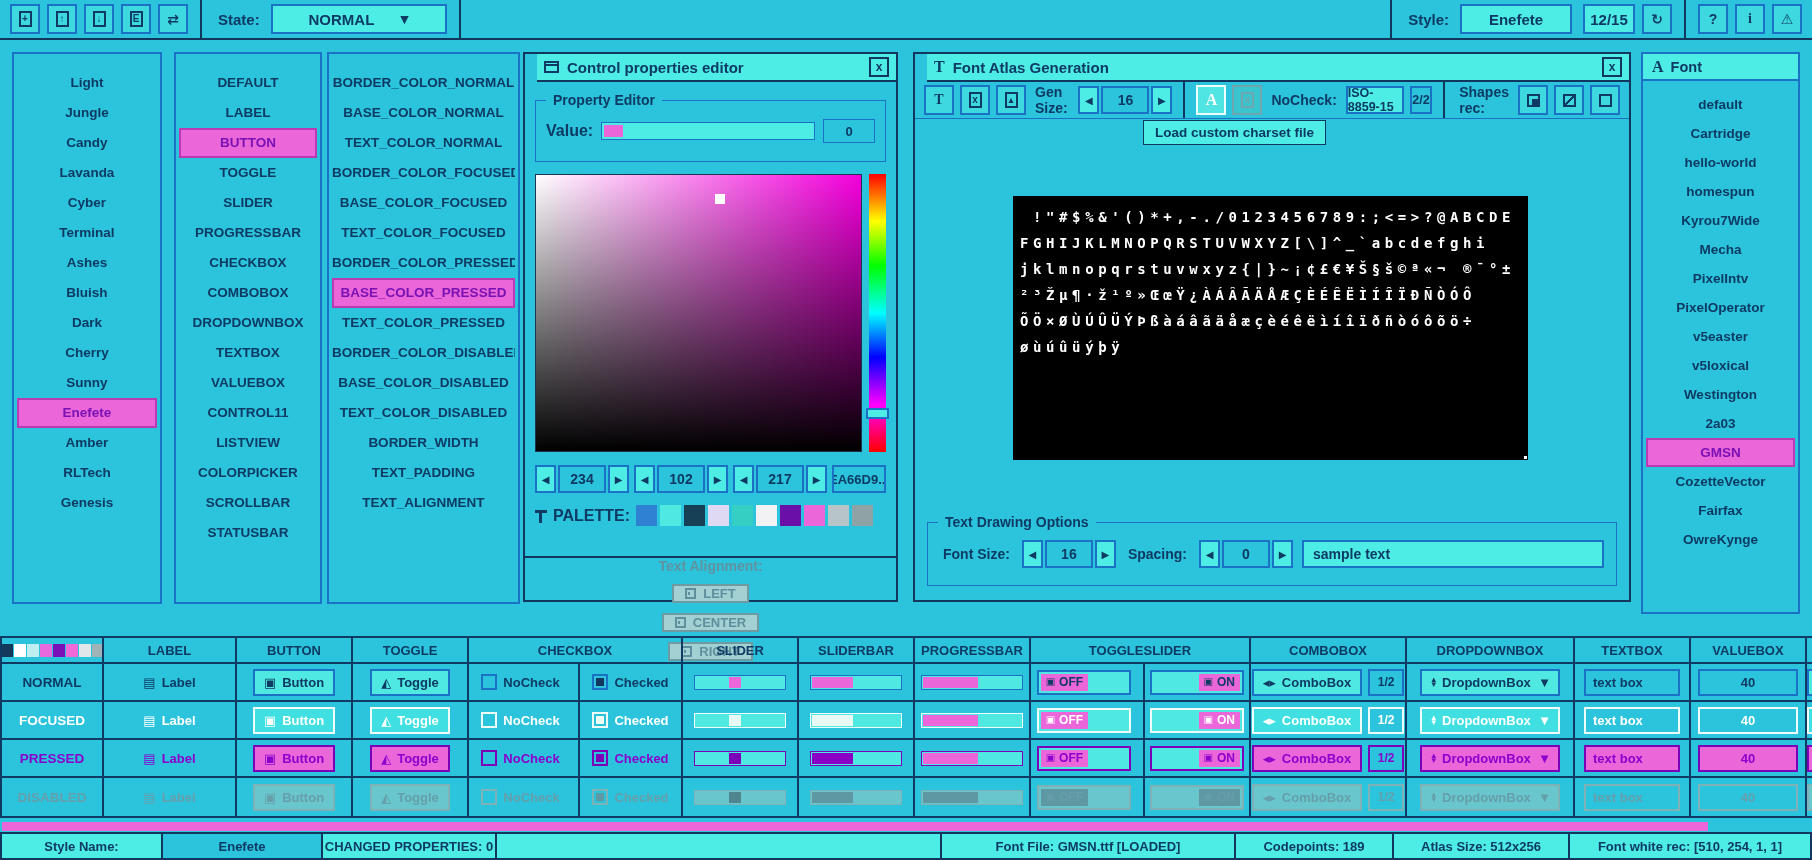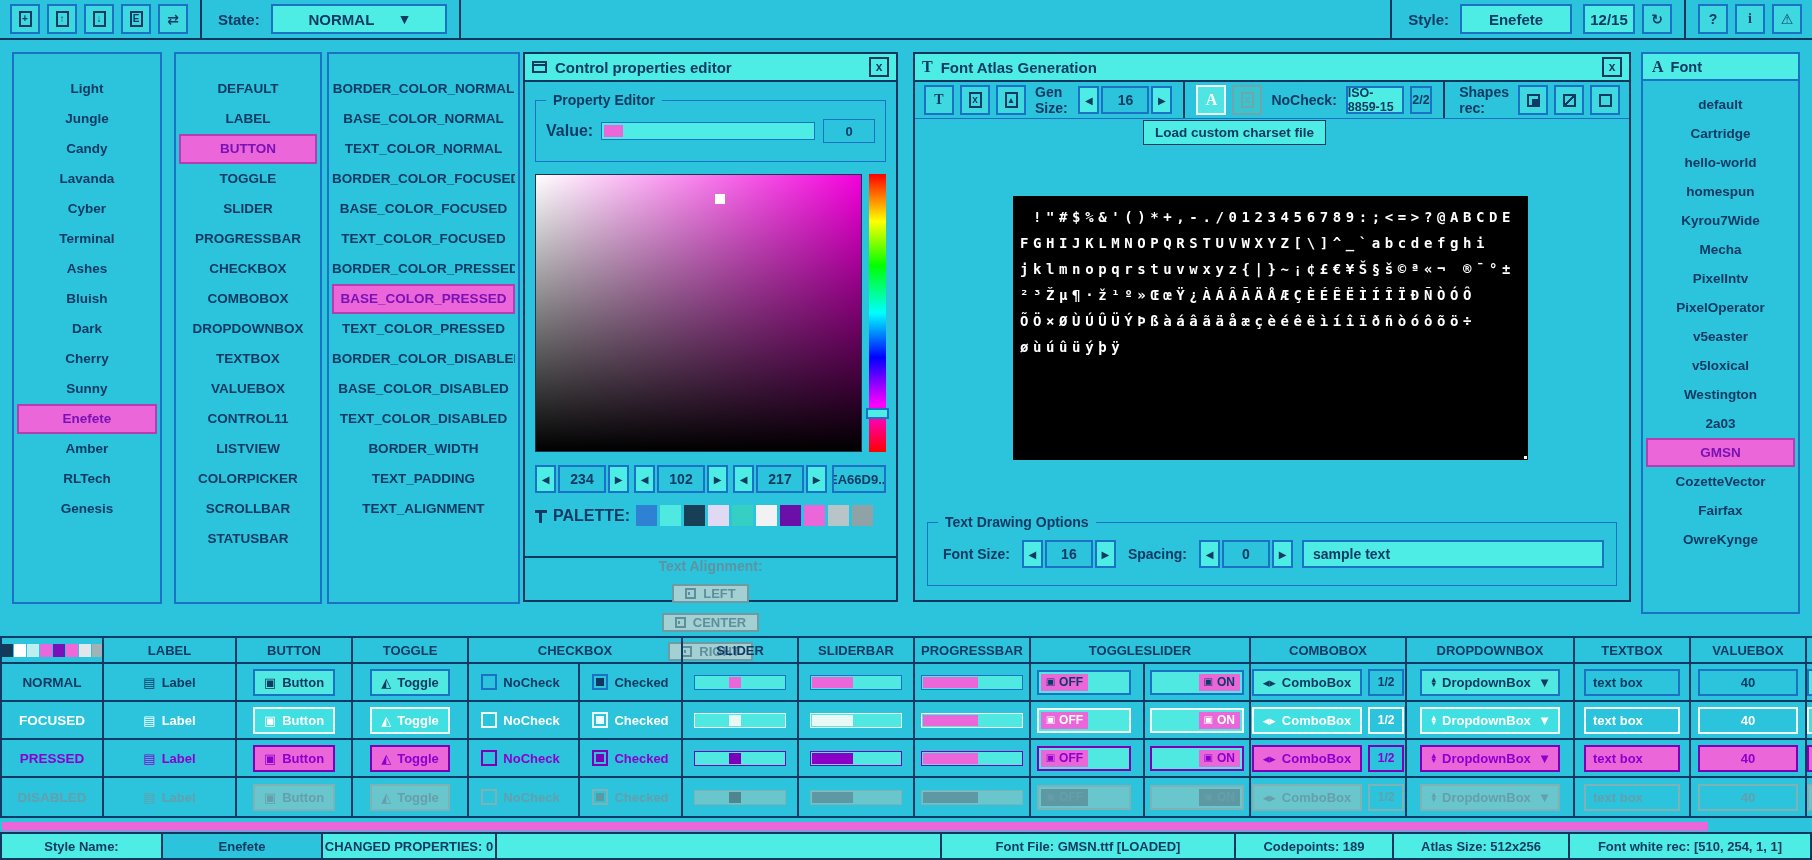--- a/index.html
+++ b/index.html
@@ -32,34 +32,34 @@
   .tb-label{font-size:15px;margin:0 4px;}
   .dropdown{width:176px;height:30px;border:2px solid var(--border);background:var(--face);
     display:flex;align-items:center;justify-content:center;gap:26px;font-size:15px;}
   .dd-arrow{font-size:11px;}
   .txt-chip{height:30px;border:2px solid var(--border);background:var(--face);
     display:flex;align-items:center;justify-content:center;font-size:15px;padding:0 10px;}
   .style-name{width:112px;}
   .style-count{width:52px;margin-left:4px;}
 
   
-  .list-panel{position:absolute;border:2px solid var(--border);background:var(--bg);padding-top:20px;}
+  .list-panel{position:absolute;border:2px solid var(--border);background:var(--bg);padding-top:14px;}
   #style-list{left:12px;top:52px;width:150px;height:552px;}
   #control-list{left:174px;top:52px;width:148px;height:552px;}
   #prop-list{left:327px;top:52px;width:193px;height:552px;}
   .list-item{height:30px;line-height:30px;text-align:center;color:var(--navy);font-size:13.5px;margin:0 3px;
     white-space:nowrap;overflow:hidden;}
   .list-item.selected{background:var(--magenta);border:2px solid var(--magb);color:var(--selText);line-height:26px;}
 
   
   .window{position:absolute;background:var(--bg);border:2px solid var(--winb);}
   #prop-editor{left:523px;top:52px;width:375px;height:550px;}
   #font-atlas{left:913px;top:52px;width:718px;height:550px;}
   .titlebar{height:28px;background:var(--face);border-bottom:2px solid var(--winb);
-    display:flex;align-items:center;gap:8px;padding:0 7px;}
+    display:flex;align-items:center;gap:8px;padding:0 7px;margin-left:12px;}
   .titlebar .title{font-size:15px;}
   .close-btn{margin-left:auto;width:20px;height:20px;border:2px solid var(--winb);
     display:flex;align-items:center;justify-content:center;font-size:12px;line-height:1;}
   .win-ic{width:15px;height:12px;border:2px solid var(--navy);position:relative;}
   .win-ic::after{content:"";position:absolute;left:0;right:0;top:1px;height:2px;background:var(--navy);}
 
   .groupbox{border:1px solid var(--border);position:relative;}
   .gb-title{position:absolute;top:-9px;left:10px;background:var(--bg);padding:0 7px;font-size:14px;color:var(--navy);}
 
   .pe-group{margin:18px 10px 0;height:62px;display:flex;align-items:center;padding:0 10px;gap:8px;}

